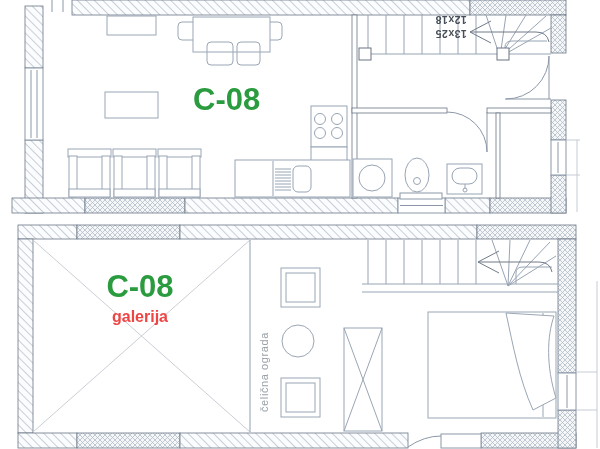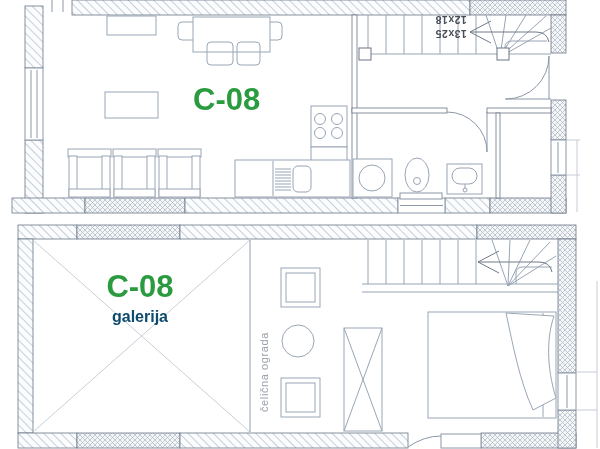--- a/index.html
+++ b/index.html
@@ -3,21 +3,21 @@
 <meta charset="utf-8">
 <style>
   html,body{margin:0;padding:0;background:#ffffff;}
   .canvas{
     position:relative;width:600px;height:449px;background:#ffffff;overflow:hidden;
     font-family:"Liberation Sans", sans-serif;
   }
   .canvas svg{position:absolute;left:0;top:0;}
   .lbl{position:absolute;line-height:1;}
   .unit-big{font-weight:bold;font-size:31px;color:#2a9b3f;letter-spacing:0px;}
-  .unit-sub{font-weight:bold;font-size:16px;color:#0c4a6e;}
+  .unit-sub{font-weight:bold;font-size:16px;color:#ef4444;}
   .gallery-block{position:absolute;left:100px;top:269px;width:80px;text-align:center;}
   .gallery-block .unit-sub{margin-top:3px;}
   .stair-dims{
     position:absolute;left:427px;top:13px;width:48px;text-align:center;
     transform:rotate(180deg);font-size:10.5px;font-weight:bold;color:#484e57;line-height:1.35;
     letter-spacing:0.5px;
   }
   .ograda{
     position:absolute;left:264px;top:372px;transform:translate(-50%,-50%) rotate(-90deg);
     font-size:11px;color:#9aa0a8;letter-spacing:0.6px;white-space:nowrap;

